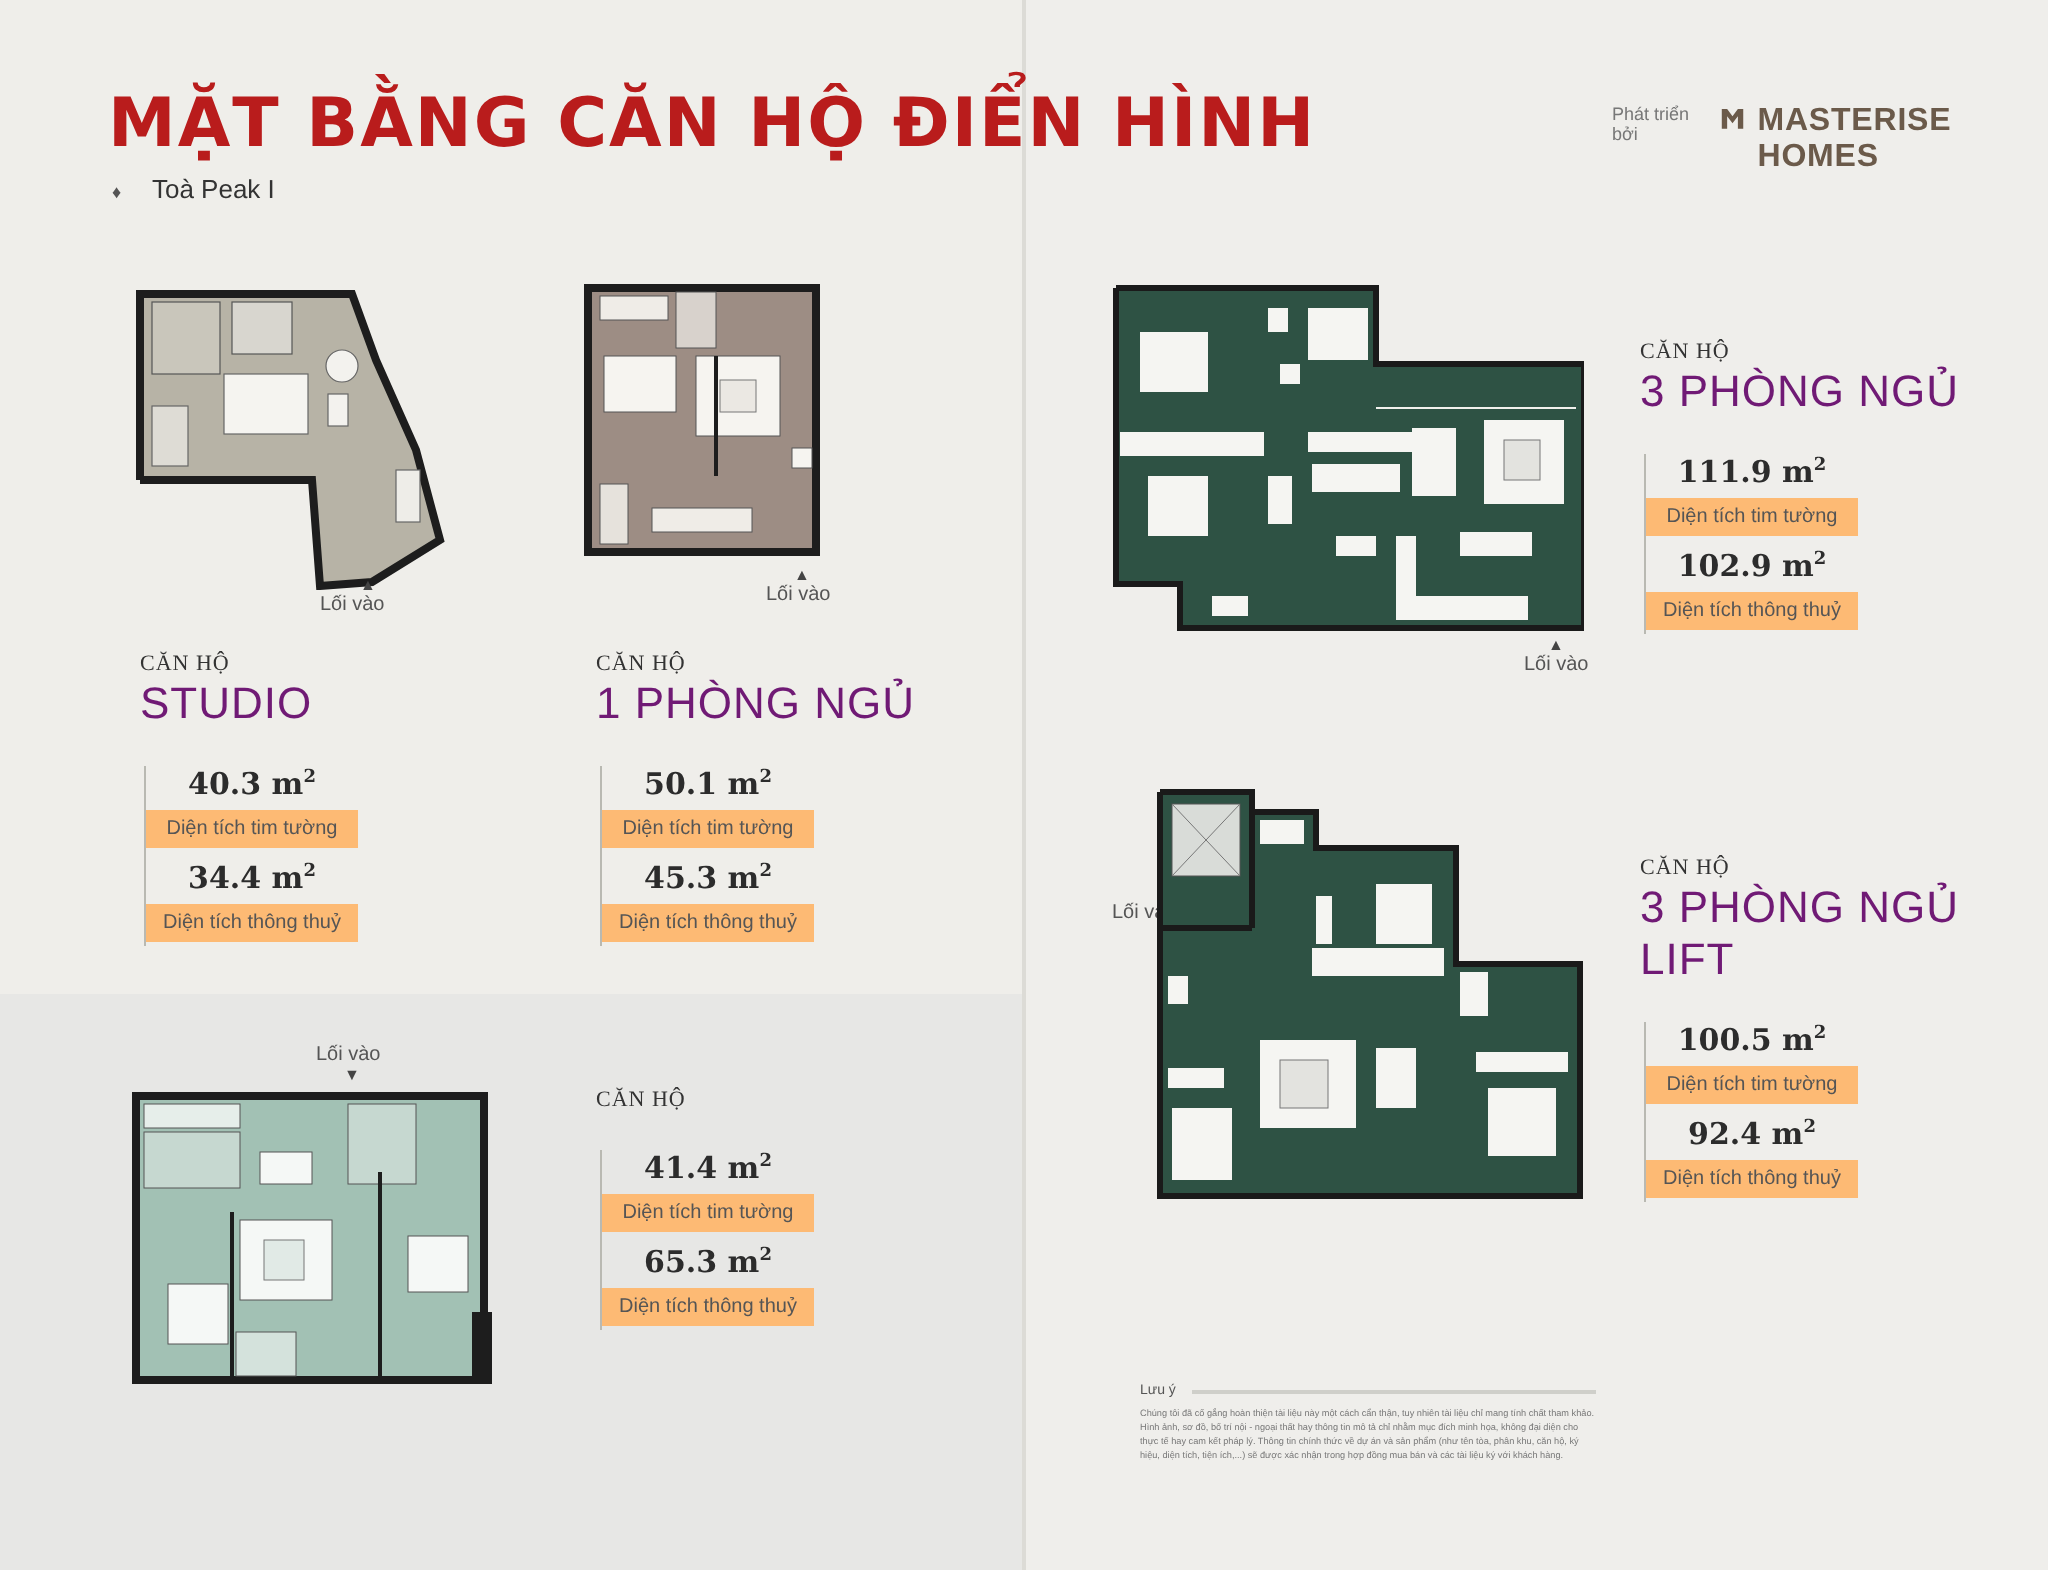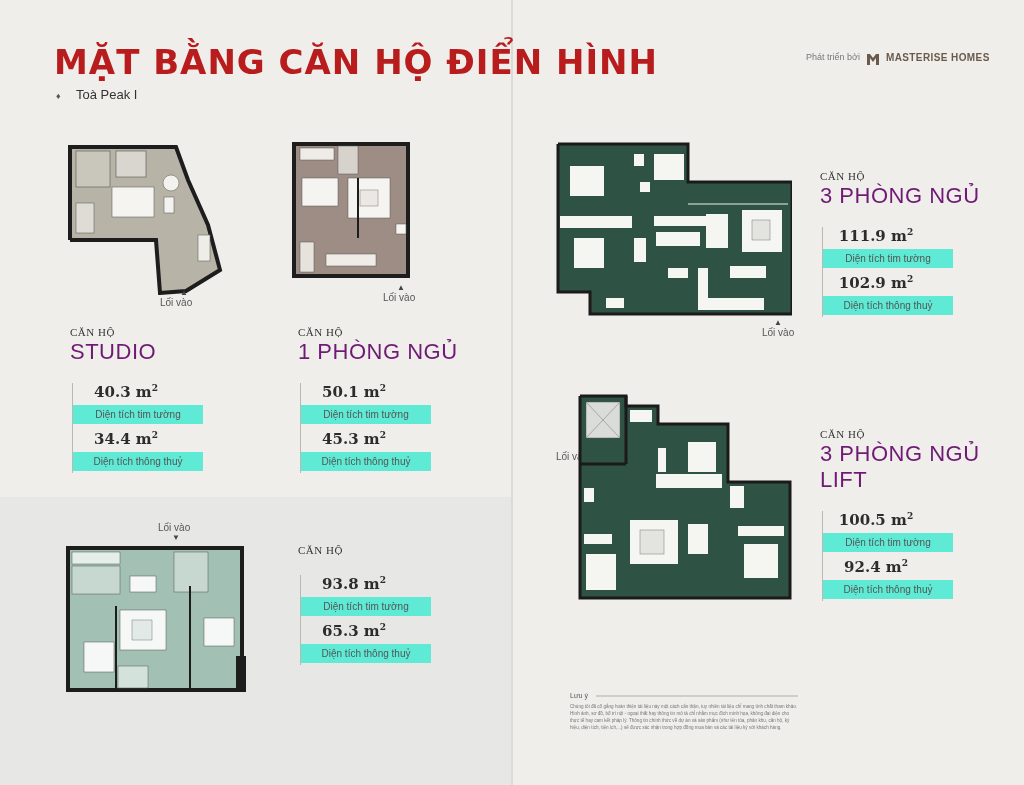--- a/index.html
+++ b/index.html
@@ -19,30 +19,30 @@
     position: absolute; left: 54px; top: 42px;
     font-family: "DejaVu Sans", sans-serif; font-weight: 700;
     font-size: 34px; letter-spacing: 1px; color: #b91c1c;
   }
   .subtitle { position: absolute; left: 56px; top: 87px; font-size: 13px; color: #333; }
   .subtitle .bullet { font-size: 9px; margin-right: 12px; color: #555; }
 
   .brand { position: absolute; left: 806px; top: 52px; display: flex; align-items: flex-start; gap: 6px; }
   .brand .dev { font-size: 9px; color: #777; }
   .brand .logo { width: 14px; height: 14px; }
-  .brand .name { font-size: 10px; font-weight: bold; color: #6b5a4a; letter-spacing: 0.4px; }
+  .brand .name { font-size: 16px; font-weight: bold; color: #6b5a4a; letter-spacing: 0.4px; }
 
   
   .unit { position: absolute; }
   .unit .kicker { font-family: "Liberation Serif", serif; font-size: 11px; color: #333; letter-spacing: 0.5px; }
   .unit .name { font-family: "Liberation Sans", sans-serif; font-size: 22px; color: #701a75; letter-spacing: 0.5px; line-height: 24px; margin-top: 2px; }
   .unit .areas { margin-top: 19px; margin-left: 2px; border-left: 1px solid #b9b9b2; padding-bottom: 2px; }
   .unit .area-val { font-family: "DejaVu Serif", serif; font-weight: bold; font-size: 15px; color: #2c2c2c; text-align: center; width: 106px; margin: 6px 0 4px 0; }
   .unit .area-val sup { font-size: 9px; }
-  .unit .area-lbl { background: #5eead4; color: #555; font-size: 10px; padding: 4px 12px; width: 106px; text-align: center; }
+  .unit .area-lbl { background: #fdba74; color: #555; font-size: 10px; padding: 4px 0; width: 106px; text-align: center; }
 
   
   .plan { position: absolute; }
   .plan svg { display: block; }
   .entry { position: absolute; font-size: 10px; color: #555; }
   .entry .arrow { font-size: 8px; color: #444; }
 
   
   .note { position: absolute; left: 570px; top: 692px; width: 228px; }
   .note .head { display: flex; align-items: center; gap: 8px; font-size: 7px; color: #555; }
@@ -151,21 +151,21 @@
     <rect x="52" y="120" width="30" height="22" fill="#d4e2dc" stroke="#555" stroke-width="0.5"></rect>
     <line x1="50" y1="60" x2="50" y2="144" stroke="#1d1d1d" stroke-width="2"></line>
     <line x1="124" y1="40" x2="124" y2="144" stroke="#1d1d1d" stroke-width="2"></line>
     <rect x="170" y="110" width="10" height="36" fill="#1d1d1d"></rect>
   </svg>
 </div>
 
 <div class="unit" style="left:298px; top:544px;">
   <div class="kicker">CĂN HỘ</div>
   <div class="areas">
-    <div class="area-val"><span>93.8 m</span><sup>2</sup></div>
+    <div class="area-val"><span>41.4 m</span><sup>2</sup></div>
     <div class="area-lbl">Diện tích tim tường</div>
     <div class="area-val"><span>65.3 m</span><sup>2</sup></div>
     <div class="area-lbl">Diện tích thông thuỷ</div>
   </div>
 </div>
 
 <div class="plan" style="left:556px; top:142px;">
   <svg width="236" height="176" viewBox="0 0 236 176">
     <polygon points="2,2 132,2 132,40 236,40 236,172 34,172 34,150 2,150" fill="#2e5244"></polygon>
     <polyline points="2,2 132,2 132,40 236,40 236,172 34,172 34,150 2,150 2,2" fill="none" stroke="#1a1a1a" stroke-width="3"></polyline>

